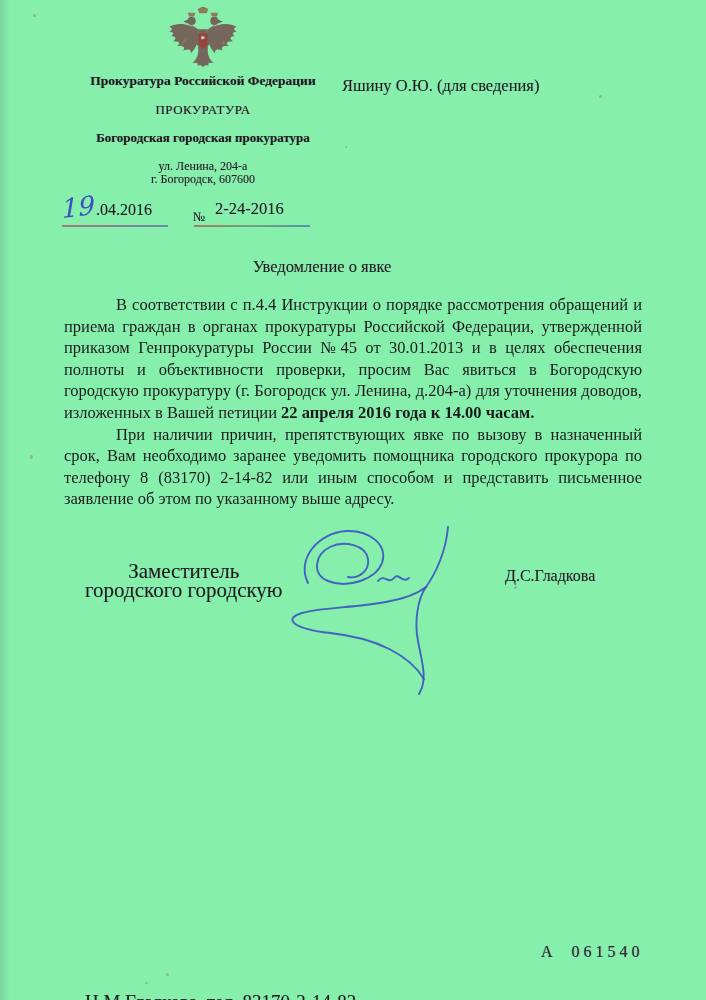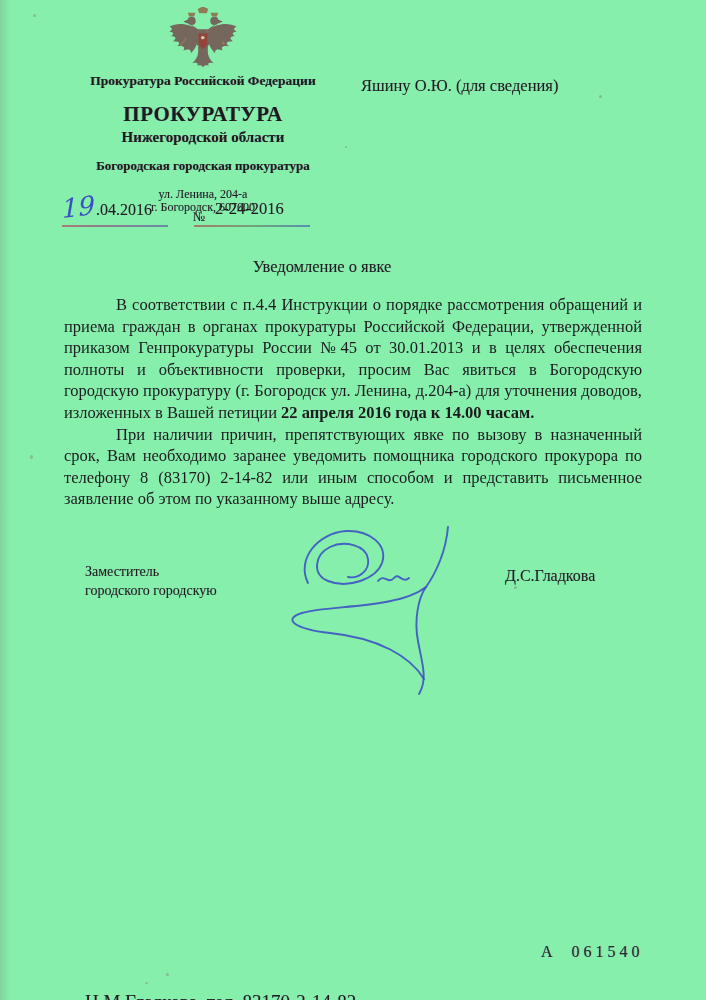--- a/index.html
+++ b/index.html
@@ -17,54 +17,54 @@
     background:linear-gradient(90deg,rgba(90,90,90,.18),rgba(0,0,0,0));pointer-events:none;}
   .speck{position:absolute;border-radius:50%;background:#8a8a8a;opacity:.55;}
 
   .fringe{text-shadow:0.6px 0 rgba(185,45,45,.28), -0.6px 0 rgba(45,80,185,.28);}
   .fringe-soft{text-shadow:0.5px 0 rgba(185,45,45,.16), -0.5px 0 rgba(45,80,185,.16);}
 
   
   .letterhead{position:absolute;left:58px;top:6px;width:290px;text-align:center;}
   .emblem{display:block;margin:0 auto 2px auto;filter:blur(.25px);}
   .lh-federation{font-weight:bold;font-size:13.5px;margin-top:3px;}
-  .lh-org1{font-weight:bold;font-size:21px;letter-spacing:.5px;margin-top:13px;}
+  .lh-org1{font-weight:normal;font-size:13px;letter-spacing:.5px;margin-top:13px;}
   .lh-org2{font-weight:bold;font-size:15px;margin-top:2px;}
   .lh-office{font-weight:bold;font-size:13px;margin-top:12px;}
   .lh-address{font-size:12px;line-height:13px;margin-top:14px;}
 
   
   .ref{position:absolute;left:60px;top:192px;width:270px;height:40px;}
   .handwritten-day{position:absolute;left:2px;top:0px;font-size:26px;font-style:italic;
     transform:rotate(-7deg) skewX(-6deg);font-family:"DejaVu Serif",serif;}
   .date-typed{position:absolute;left:36px;top:9px;font-size:16px;}
   .num-sign{position:absolute;left:133px;top:17px;font-size:13px;}
   .num-value{position:absolute;left:155px;top:7px;font-size:16.5px;}
   .ref-line1{position:absolute;left:2px;top:33px;width:106px;height:1.6px;opacity:.75;
     background:linear-gradient(90deg,#b05568,#8a5a86,#5a6aa0);}
   .ref-line2{position:absolute;left:134px;top:33px;width:116px;height:1.6px;opacity:.75;
     background:linear-gradient(90deg,#b05555,#6a8a6a,#4a6fae);}
 
   
-  .recipient{position:absolute;left:361px;top:76px;font-size:16.5px;}
+  .recipient{position:absolute;left:342px;top:76px;font-size:16.5px;}
   .recipient .r1{margin:0 0 13px 0;}
   .recipient .r2{margin:0;}
 
   
   .doc-title{position:absolute;left:0;top:257px;width:628px;text-align:center;
     text-indent:16px;font-size:16.5px;}
 
   
   .body-text{position:absolute;left:64px;top:294px;width:578px;
     font-size:16.5px;line-height:21.6px;text-align:justify;}
   .body-text p{margin:0;text-indent:52px;}
   .bold{font-weight:bold;}
 
   
-  .sig-position{position:absolute;left:85px;top:562px;font-size:14px;line-height:19px;}
+  .sig-position{position:absolute;left:85px;top:562px;font-size:21px;line-height:19px;text-align:center;}
   .sig-name{position:absolute;left:505px;top:567px;font-size:16px;}
   .sig-ink{position:absolute;left:278px;top:521px;}
   .sig-ink path{fill:none;stroke-width:1.9;stroke-linecap:round;stroke-linejoin:round;opacity:.88;}
 
   
   .exec-line{position:absolute;left:85px;top:991px;font-size:19px;}
   .form-number{position:absolute;left:541px;top:943px;font-size:16px;
     letter-spacing:4px;word-spacing:7px;color:#2a2a30;
     text-shadow:0.6px 0 rgba(160,40,40,.3), -0.6px 0 rgba(40,70,170,.3);}
 </style>
@@ -99,21 +99,20 @@
       <path d="M52,64 C54,76 50,84 43,90 C51,88 53,90 51,94 C57,92 59,94 60,97 C61,94 63,92 69,94 C67,90 69,88 77,90 C70,84 66,76 68,64 Z" fill="#75675c"></path>
 
       <path d="M53,43 L67,43 L67,57 C67,63 60,67 60,67 C60,67 53,63 53,57 Z" fill="#94453a"></path>
       <path d="M57,48 C59,46 62,47 63,50 C61,52 58,53 57,51 Z" fill="#cfc6ba"></path>
 
       <circle cx="92" cy="58" r="2.4" fill="#8d7d55"></circle>
       <path d="M24,62 L34,50" stroke="#8d7d55" stroke-width="2"></path>
     </svg>
     <div class="lh-federation fringe">Прокуратура Российской Федерации</div>
     <div class="lh-org1 fringe">ПРОКУРАТУРА</div>
-    <div class="lh-org2 fringe">Нижегородской области</div>
     <div class="lh-office fringe">Богородская городская прокуратура</div>
     <div class="lh-address fringe-soft">
       <div>ул. Ленина, 204-а</div>
       <div>г. Богородск, 607600</div>
     </div>
   </div>
 
   <div class="ref">
     <span class="handwritten-day" style="color: rgb(58, 79, 196);">19</span>
     <span class="date-typed fringe-soft">.04.2016</span>

